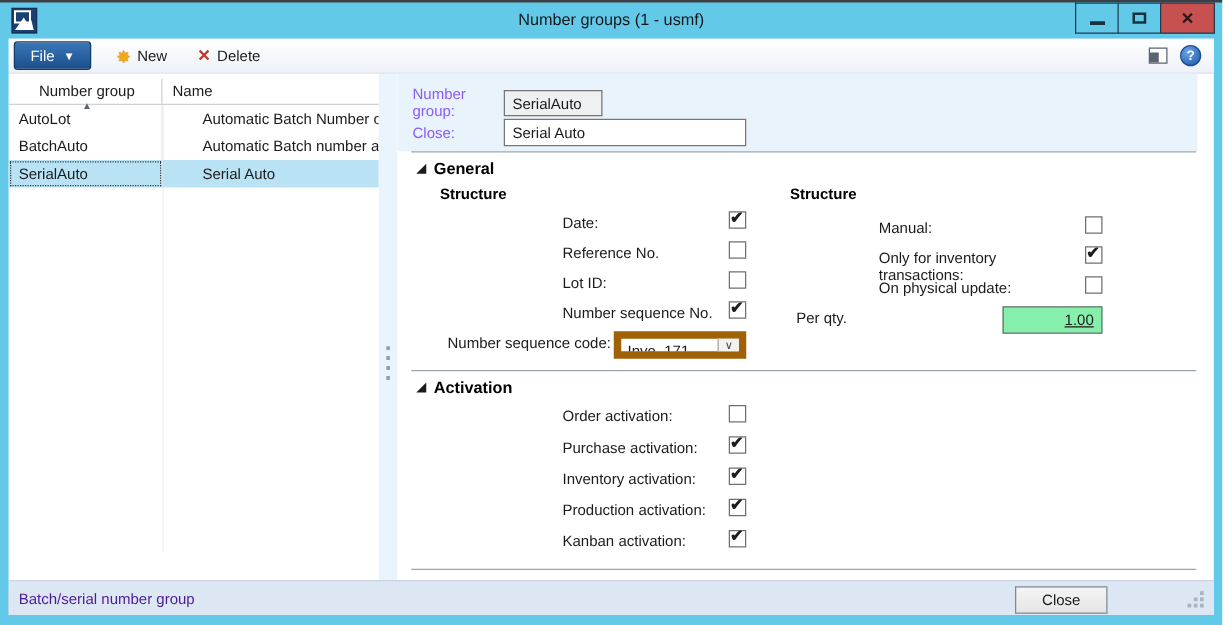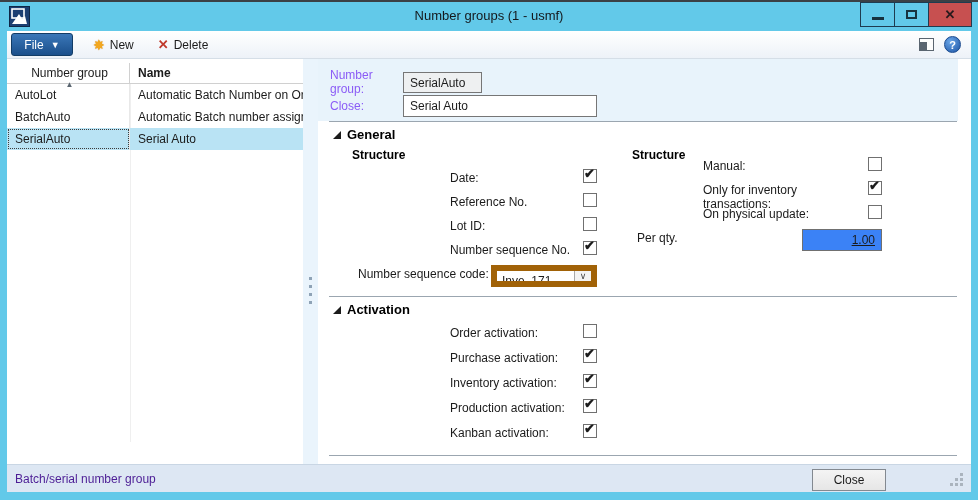--- a/index.html
+++ b/index.html
@@ -45,24 +45,24 @@
   .pane-icon::after { content:""; position:absolute; left:0; bottom:0; width:7px; height:8px; background:#5a6570; }
   .help-icon { width:17px; height:17px; border-radius:50%;
     background:radial-gradient(circle at 35% 30%, #6aa6e8, #1d55a5); border:1px solid #1a4a8f;
     color:#fff; font-weight:bold; font-size:11px; display:flex; align-items:center; justify-content:center; cursor:pointer; }
 
   
   .grid { position:absolute; left:0; top:28px; width:296px; height:405px; background:#fff; }
   .grid-header { position:absolute; left:0; top:4px; width:296px; height:21px; border-bottom:1px solid #d0d0d0; display:flex; }
   .gh-cell { padding:3px 0 0 8px; color:#1b1b1b;flex-direction:column; }
   .gh-1 { width:123px; border-right:1px solid #d0d0d0; display:flex; justify-content:space-between; align-items:center; padding-right:5px; }
-  .gh-2 { flex:1;font-weight:bold; }
+  .gh-2 { flex:1; }
   .sort-arrow { font-size:8px; color:#5a6570; }
   .grid-rows { position:absolute; left:0; top:25px; width:296px; }
-  .grid-row { display:flex; height:22px; cursor:pointer; }
+  .grid-row { display:flex; height:22px; cursor:pointer;gap:24px; }
   .grid-row.selected { background:var(--selection,#b9e3f4); }
   .cell { padding:4px 0 0 8px; white-space:nowrap; overflow:hidden; }
   .cell.c1 { width:123px; border-right:1px solid #e8e8e8; }
   .cell.c2 { flex:1; border-right:0; }
   .grid-row.selected .c1 { outline:1px dotted #3c3c3c; outline-offset:-2px; }
   .col-divider { position:absolute; left:123px; top:25px; width:1px; height:358px; background:#efefef; }
 
   
   .hscroll { position:absolute; left:0; top:413px; width:296px; height:17px;
     border:1px solid #9aa5af; background:#fff; }
@@ -101,21 +101,21 @@
   .col-structure .field-label, .col-activation .field-label { width:133px; }
   .col-allocation .field-label { width:165px; }
   .col-structure .field-row, .col-allocation .field-row { height:24px; }
   .col-activation .field-row { height:25px; }
 
   .checkbox { width:14px; height:14px; border:1px solid #707070; background:#fff; position:relative; cursor:pointer; flex:none; }
   .checkbox .mark { position:absolute; left:0px; top:-4px; font-size:13px; font-weight:bold; color:#1c1c1c; }
   .combo { display:flex; width:106px; height:22px; border:6px solid #a16207; background:#fff; cursor:pointer; }
   .combo-text { flex:1; padding:3px 0 0 5px; white-space:nowrap; overflow:hidden; }
   .combo-btn { width:17px; border-left:1px solid #a8a8a8; background:#f3f3f3; display:flex; align-items:center; justify-content:center; font-size:9px; color:#444; }
-  .textfield { width:80px; height:22px; border:1px solid #707070; background:#3b82f6; text-align:right; padding:3px 6px 0 0;text-decoration:underline; }
+  .textfield { width:80px; height:22px; border:1px solid #707070; background:#86efac; text-align:right; padding:3px 6px 0 0;text-decoration:underline; }
 
   
   .statusbar { position:absolute; left:0; top:433px; width:964px; height:28px;
     background:#dde7f3; border-top:1px solid #c9d6e4; }
   .status-text { position:absolute; left:8px; top:7px; color:#4c1d95; }
   .close-btn { position:absolute; right:85px; top:4px; width:74px; height:22px;
     background:linear-gradient(#f4f4f4,#e6e6e6); border:1px solid #838990;
     display:flex; align-items:center; justify-content:center; color:#1b1b1b; cursor:pointer; }
   .resize-grip { position:absolute; right:6px; bottom:4px; width:3px; height:3px; background:#aab4be;
     box-shadow:-5px 10px #aab4be, 0 10px #aab4be, -10px 10px #aab4be, -5px 5px #aab4be, 0 5px #aab4be, 0 0 #aab4be;
@@ -250,21 +250,21 @@
           <div class="field-row">
             <span class="field-label">Number sequence code:</span>
             <span class="combo">
               <span class="combo-text">Inve_171</span>
               <span class="combo-btn">∨</span>
             </span>
           </div>
         </div>
 
       <div class="col-title" style="left:314px; top:89px;">Structure</div>
-      <div class="fields col-allocation" style="left:314px; top:98px; width:250px;">
+      <div class="fields col-allocation" style="left:314px; top:114px; width:250px;">
           <div class="field-row">
             <span class="field-label">Manual:</span>
             <span class="checkbox"></span>
           </div>
           <div class="field-row">
             <span class="field-label">Only for inventory transactions:</span>
             <span class="checkbox">
               <span class="mark">✔</span>
             </span>
           </div>

